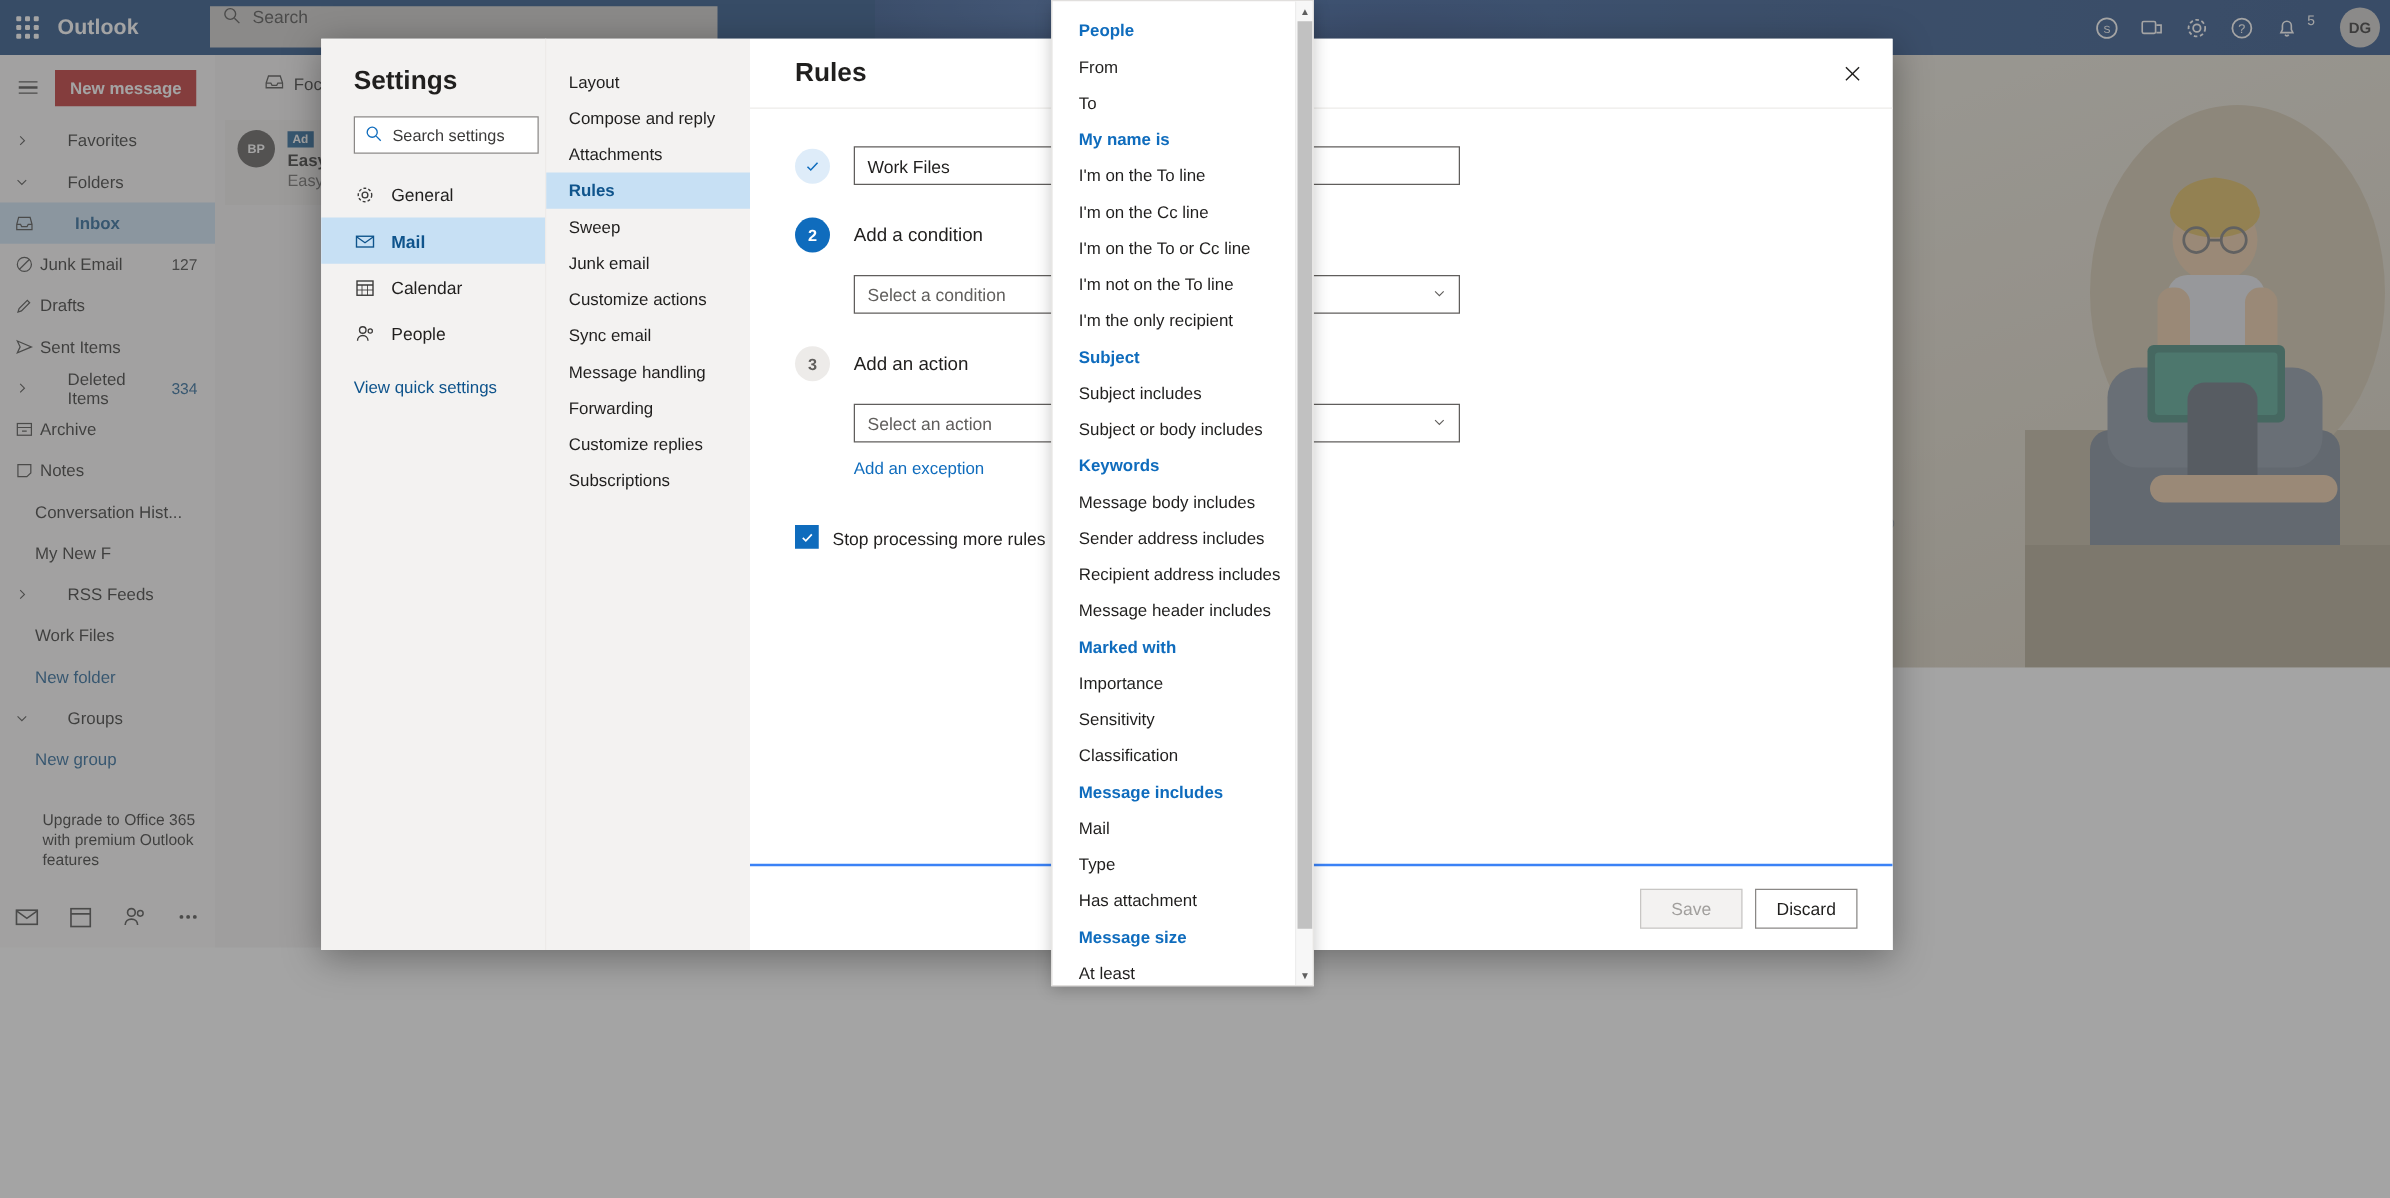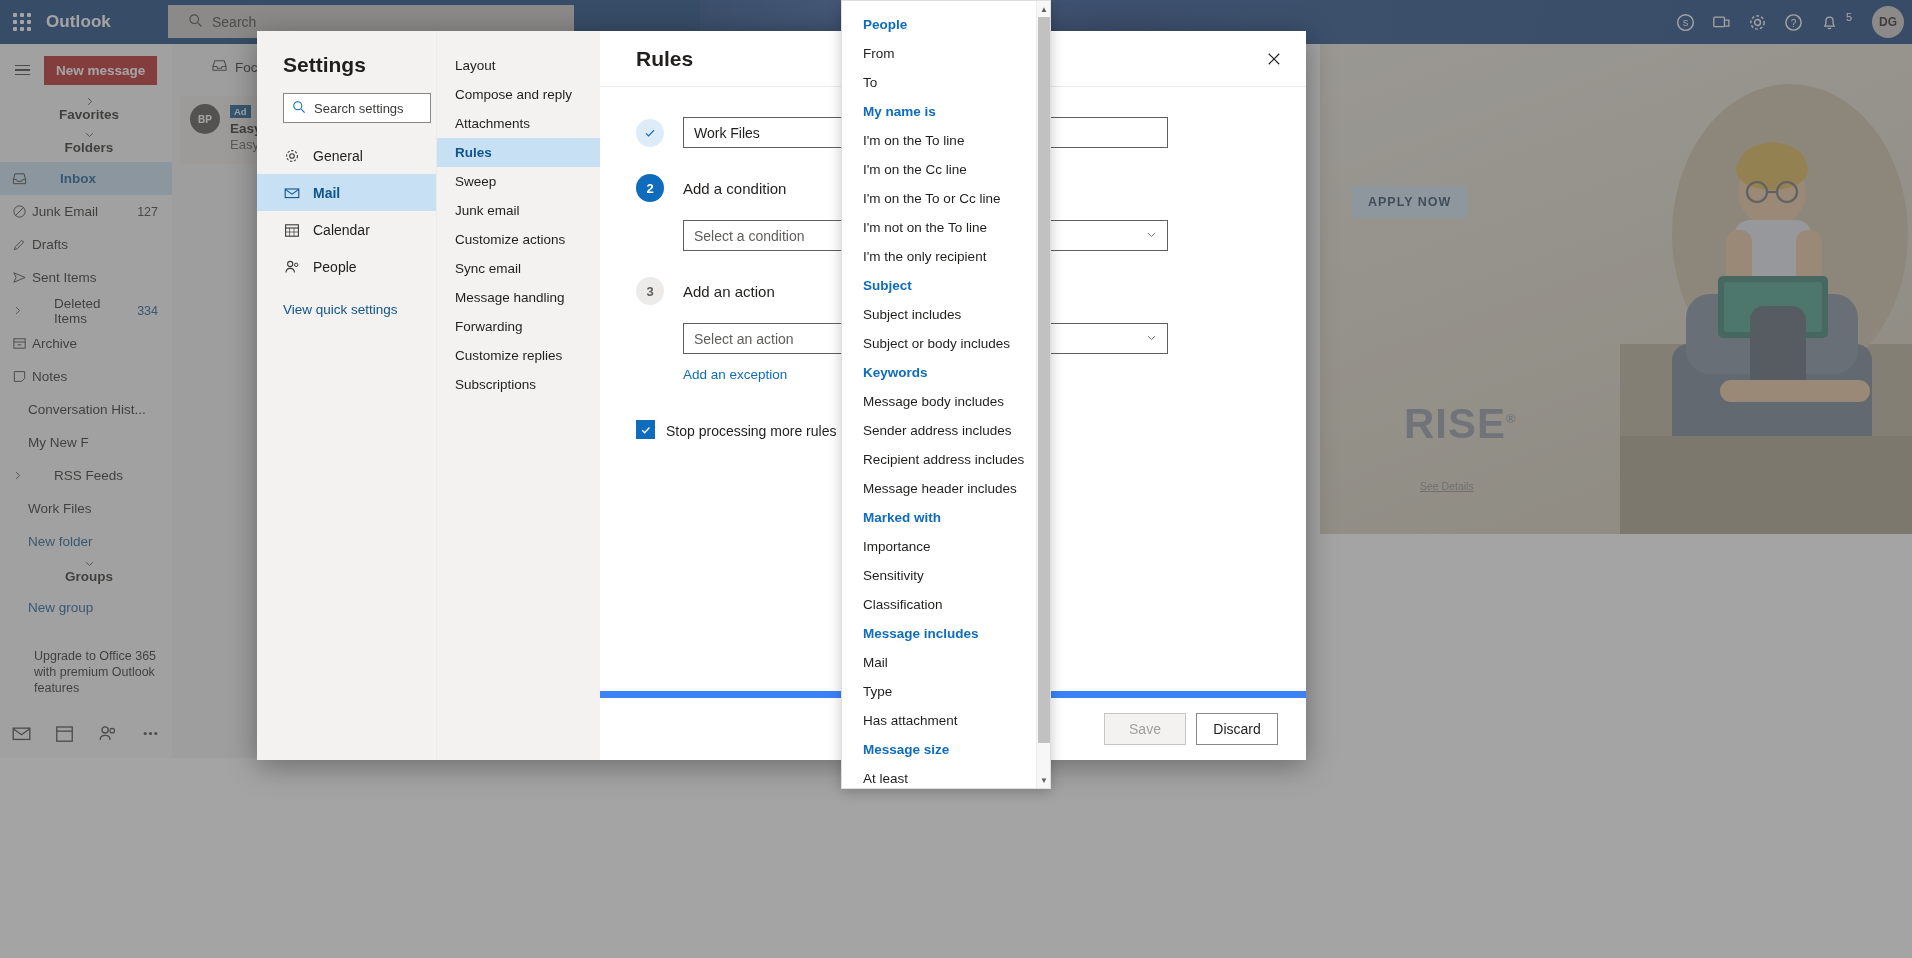--- a/index.html
+++ b/index.html
@@ -26,21 +26,21 @@
       radial-gradient(ellipse 230px 60px at 150px 6px, rgba(50,92,160,.75), rgba(50,92,160,0) 72%),
       radial-gradient(ellipse 180px 44px at 420px 20px, rgba(24,60,125,.8), rgba(24,60,125,0) 70%),
       linear-gradient(100deg,#17407f 0%, #1d4b90 30%, #19437f 58%, #123c78 100%);
   }
   .waffle { width:44px; height:44px; display:flex; align-items:center; justify-content:center; z-index:6;}
   .waffle-grid { display:grid; grid-template-columns:repeat(3,4px); grid-template-rows:repeat(3,4px); gap:3px; }
   .waffle-grid i { background:#ffffff; border-radius:1px; width:4px; height:4px; display:block; }
   #brand { color:#fff; font-size:17px; font-weight:600; margin-left:2px; letter-spacing:.1px; z-index:6;}
   #search-box {
     position:absolute; left:168px; top:5px; width:406px; height:33px;
-    background:#c8c6c4; display:flex; align-items:center; padding:0 20px; z-index:6;
+    background:#c8c6c4; display:flex; padding:0 10px; z-index:6;
   }
   #search-box .sicon { margin-right:9px; }
   #search-input-text { color:#3b3a39; font-size:14px; }
   #top-right { position:absolute; right:8px; top:0; height:44px; display:flex; align-items:center; gap:16px; z-index:6;}
   .top-ico { width:20px; height:20px; display:flex; align-items:center; justify-content:center; color:#fff; }
   #avatar-top {
     width:32px; height:32px; border-radius:50%; background:#c8c6c4; color:#1b1a19;
     font-size:12px; font-weight:700; display:flex; align-items:center; justify-content:center; margin-left:4px;
   }
   .badge-sup { font-size:11px; color:#fff; margin-left:-10px; margin-top:-10px; }
@@ -57,21 +57,21 @@
     background:#b91c1c; color:#fff; font-size:13.5px; font-weight:600;
     padding:7px 12px; border:none; cursor:pointer; white-space:nowrap;
   }
   .nav-item {
     height:33px; display:flex; align-items:center; padding-left:6px; font-size:13.5px; color:#201f1e; cursor:pointer;
   }
   .nav-item .chev { width:22px; display:flex; align-items:center; justify-content:center; color:#3b3a39; }
   .nav-item .nico { width:26px; display:flex; align-items:center; justify-content:center; color:#3b3a39; }
   .nav-item .nlabel { flex:1; }
   .nav-item .ncount { font-size:12.5px; color:#323130; padding-right:14px; }
-  .nav-head { font-weight:700;flex-direction:column; }
+  .nav-head { font-weight:400; }
   .nav-item.selected { background:#c7e0f4; }
   .nav-item.selected .nlabel { color:#0f548c; font-weight:600;margin-left:28px; }
   .nav-link { color:#0f548c; }
   .ncount.accent { color:#0f548c; }
   #upgrade-note {
     position:absolute; left:34px; bottom:62px; width:130px; font-size:12.5px; color:#201f1e; line-height:16px;
   }
   #leftnav-bottom {
     position:absolute; left:0; bottom:0; width:172px; height:46px;
     display:flex; align-items:center; justify-content:space-around; color:#3b3a39;
@@ -117,21 +117,21 @@
   }
   #ad-logo sup { font-size:13px; vertical-align:super; }
   #ad-details { position:absolute; left:100px; bottom:42px; font-size:10.5px; color:#8b8b8b; text-decoration:underline; }
   #ad-arrow-right { position:absolute; right:4px; top:34px; color:#9aa0a6; font-size:12px; }
 
   
   #bottomstrip { position:absolute; left:0; bottom:0; width:1912px; height:200px; background:#ffffff; z-index:1; }
 
   
   #settings-modal {
-    position:absolute; left:257px; top:31px; width:1049px; height:729px;
+    position:absolute; left:257px; top:31px; width:1257px; height:729px;
     background:#ffffff; z-index:60; box-shadow:0 6px 28px rgba(0,0,0,.35);
     display:flex;
   }
   #settings-left { width:179px; background:#f3f2f1; padding:14px 0 0 26px; }
   #settings-title { font-size:21px; font-weight:600; color:#201f1e; margin:8px 0 16px 0; }
   #settings-search {
     width:148px; height:30px; border:1px solid #8a8886; background:#fff;
     display:flex; align-items:center; padding:0 8px; margin-bottom:14px;
   }
   #settings-search .sicon { margin-right:8px; }
@@ -192,21 +192,21 @@
   }
   #stop-label { font-size:14px; color:#201f1e; }
   #info-icon {
     width:16px; height:16px; border:1.3px solid #0f6cbd; border-radius:50%;
     color:#0f6cbd; font-size:10.5px; display:flex; align-items:center; justify-content:center;
     font-family:"Liberation Serif", serif; font-style:italic; font-weight:700;
   }
 
   #modal-footer {
     position:absolute; left:0; right:0; bottom:0; height:69px; background:#ffffff;
-    border-top:7px solid #3b82f6; display:flex; align-items:center; justify-content:flex-end;
+    border-top:2px solid #3b82f6; display:flex; align-items:center; justify-content:flex-end;
     padding-right:28px; gap:10px;
   }
   .footer-btn {
     min-width:82px; height:32px; font-size:14px; border:1px solid #c8c6c4; background:#f3f2f1;
     color:#a19f9d; display:flex; align-items:center; justify-content:center; cursor:pointer;
   }
   .footer-btn.secondary { color:#201f1e; background:#ffffff; border:1px solid #8a8886; }
 
   
   #condition-dropdown {

